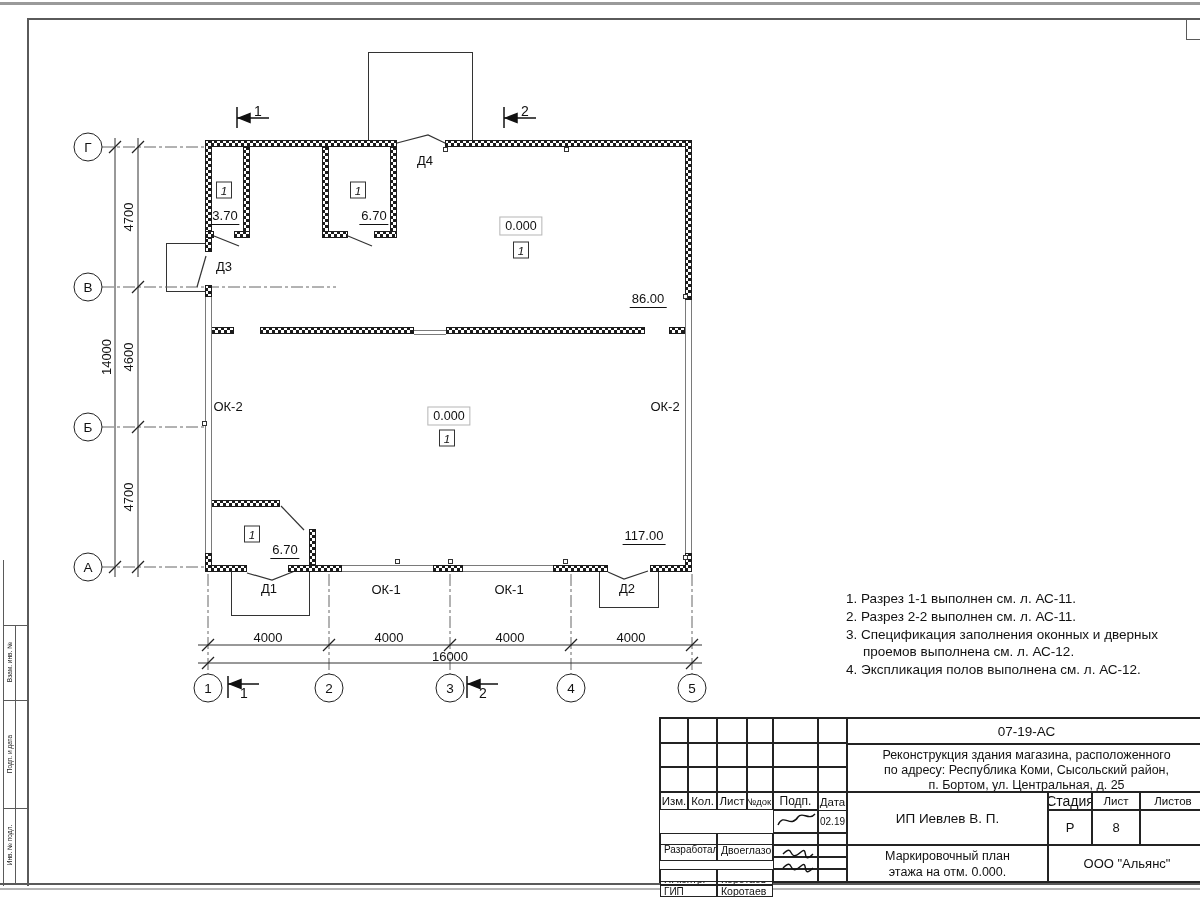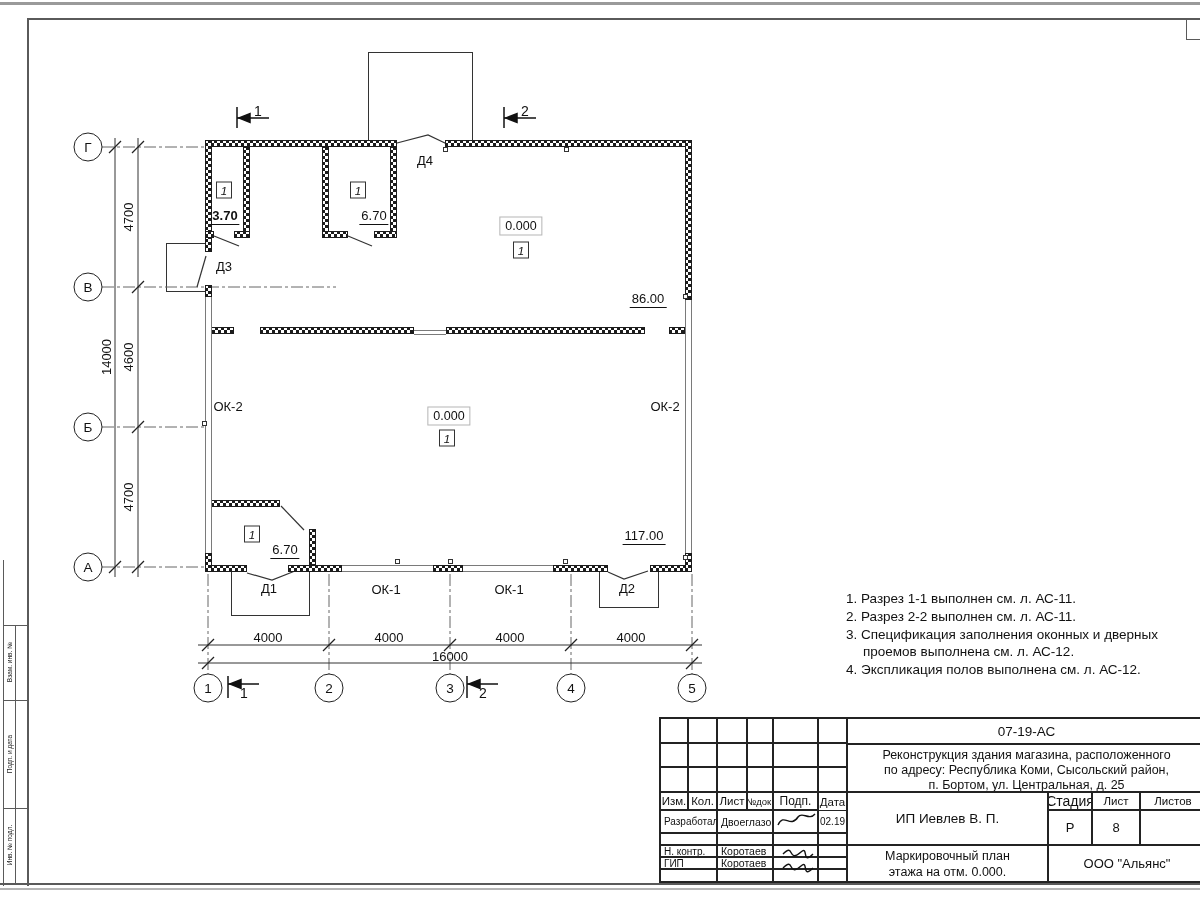--- a/index.html
+++ b/index.html
@@ -22,21 +22,21 @@
   .axc{position:absolute;transform:translate(-50%,-50%);width:27px;height:27px;border:1.3px solid #222;border-radius:50%;
        background:#fff;display:flex;align-items:center;justify-content:center;font-size:13.5px;}
   .jamb{position:absolute;width:5px;height:5px;border:1px solid #333;background:#fff;box-sizing:border-box;}
   .secl{font-size:14px;}
   .title{position:absolute;transform:translate(-50%,-50%);font-size:17.5px;font-style:italic;
          border-bottom:1.4px solid #111;padding:0 4px 3px;white-space:nowrap;}
   .notes{position:absolute;font-size:13.5px;line-height:1.32;width:335px;}
   .note{padding-left:17px;text-indent:-17px;}
   .cell{position:absolute;border:1px solid #232323;box-sizing:border-box;background:#fff;
         display:flex;align-items:center;justify-content:center;font-size:12px;overflow:hidden;text-align:center;}
-  .cl{justify-content:flex-start;padding-left:3px;text-align:left;}
+  .cl{justify-content:flex-start;padding-left:3px;text-align:left;margin-top:28px;}
   .frameline{position:absolute;background:#5a5a5a;}
   .rot{position:absolute;transform:translate(-50%,-50%) rotate(-90deg);font-size:6.5px;white-space:nowrap;color:#222;}
 </style>
 </head>
 <body>
 
 <div class="sheet">
 
   <div class="frameline" style="left:0;top:2px;width:1200px;height:3px;background:#9a9a9a;"></div>
   <div class="frameline" style="left:27px;top:18px;width:1173px;height:2px;"></div>
@@ -172,21 +172,21 @@
   <div class="lbl" style="left:269px;top:588px;">Д1</div>
   <div class="lbl" style="left:627px;top:588px;">Д2</div>
   <div class="lbl" style="left:224px;top:266px;">Д3</div>
   <div class="lbl" style="left:425px;top:160px;">Д4</div>
   <div class="lbl" style="left:386px;top:589px;">ОК-1</div>
   <div class="lbl" style="left:509px;top:589px;">ОК-1</div>
   <div class="lbl" style="left:228px;top:406px;">ОК-2</div>
   <div class="lbl" style="left:665px;top:406px;">ОК-2</div>
 
   <div class="rnum" style="left:224px;top:190px;">1</div>
-  <div class="lbl area" style="left:225px;top:217px;font-weight:bold;">3.70</div>
+  <div class="lbl area" style="left:225px;top:217px;">3.70</div>
   <div class="rnum" style="left:358px;top:190px;">1</div>
   <div class="lbl area" style="left:374px;top:217px;">6.70</div>
   <div class="elev" style="left:521px;top:226px;">0.000</div>
   <div class="rnum" style="left:521px;top:250px;">1</div>
   <div class="lbl area" style="left:648px;top:300px;">86.00</div>
   <div class="elev" style="left:449px;top:416px;">0.000</div>
   <div class="rnum" style="left:447px;top:438px;">1</div>
   <div class="lbl area" style="left:644px;top:537px;">117.00</div>
   <div class="rnum" style="left:252px;top:534px;">1</div>
   <div class="lbl area" style="left:285px;top:551px;">6.70</div>

